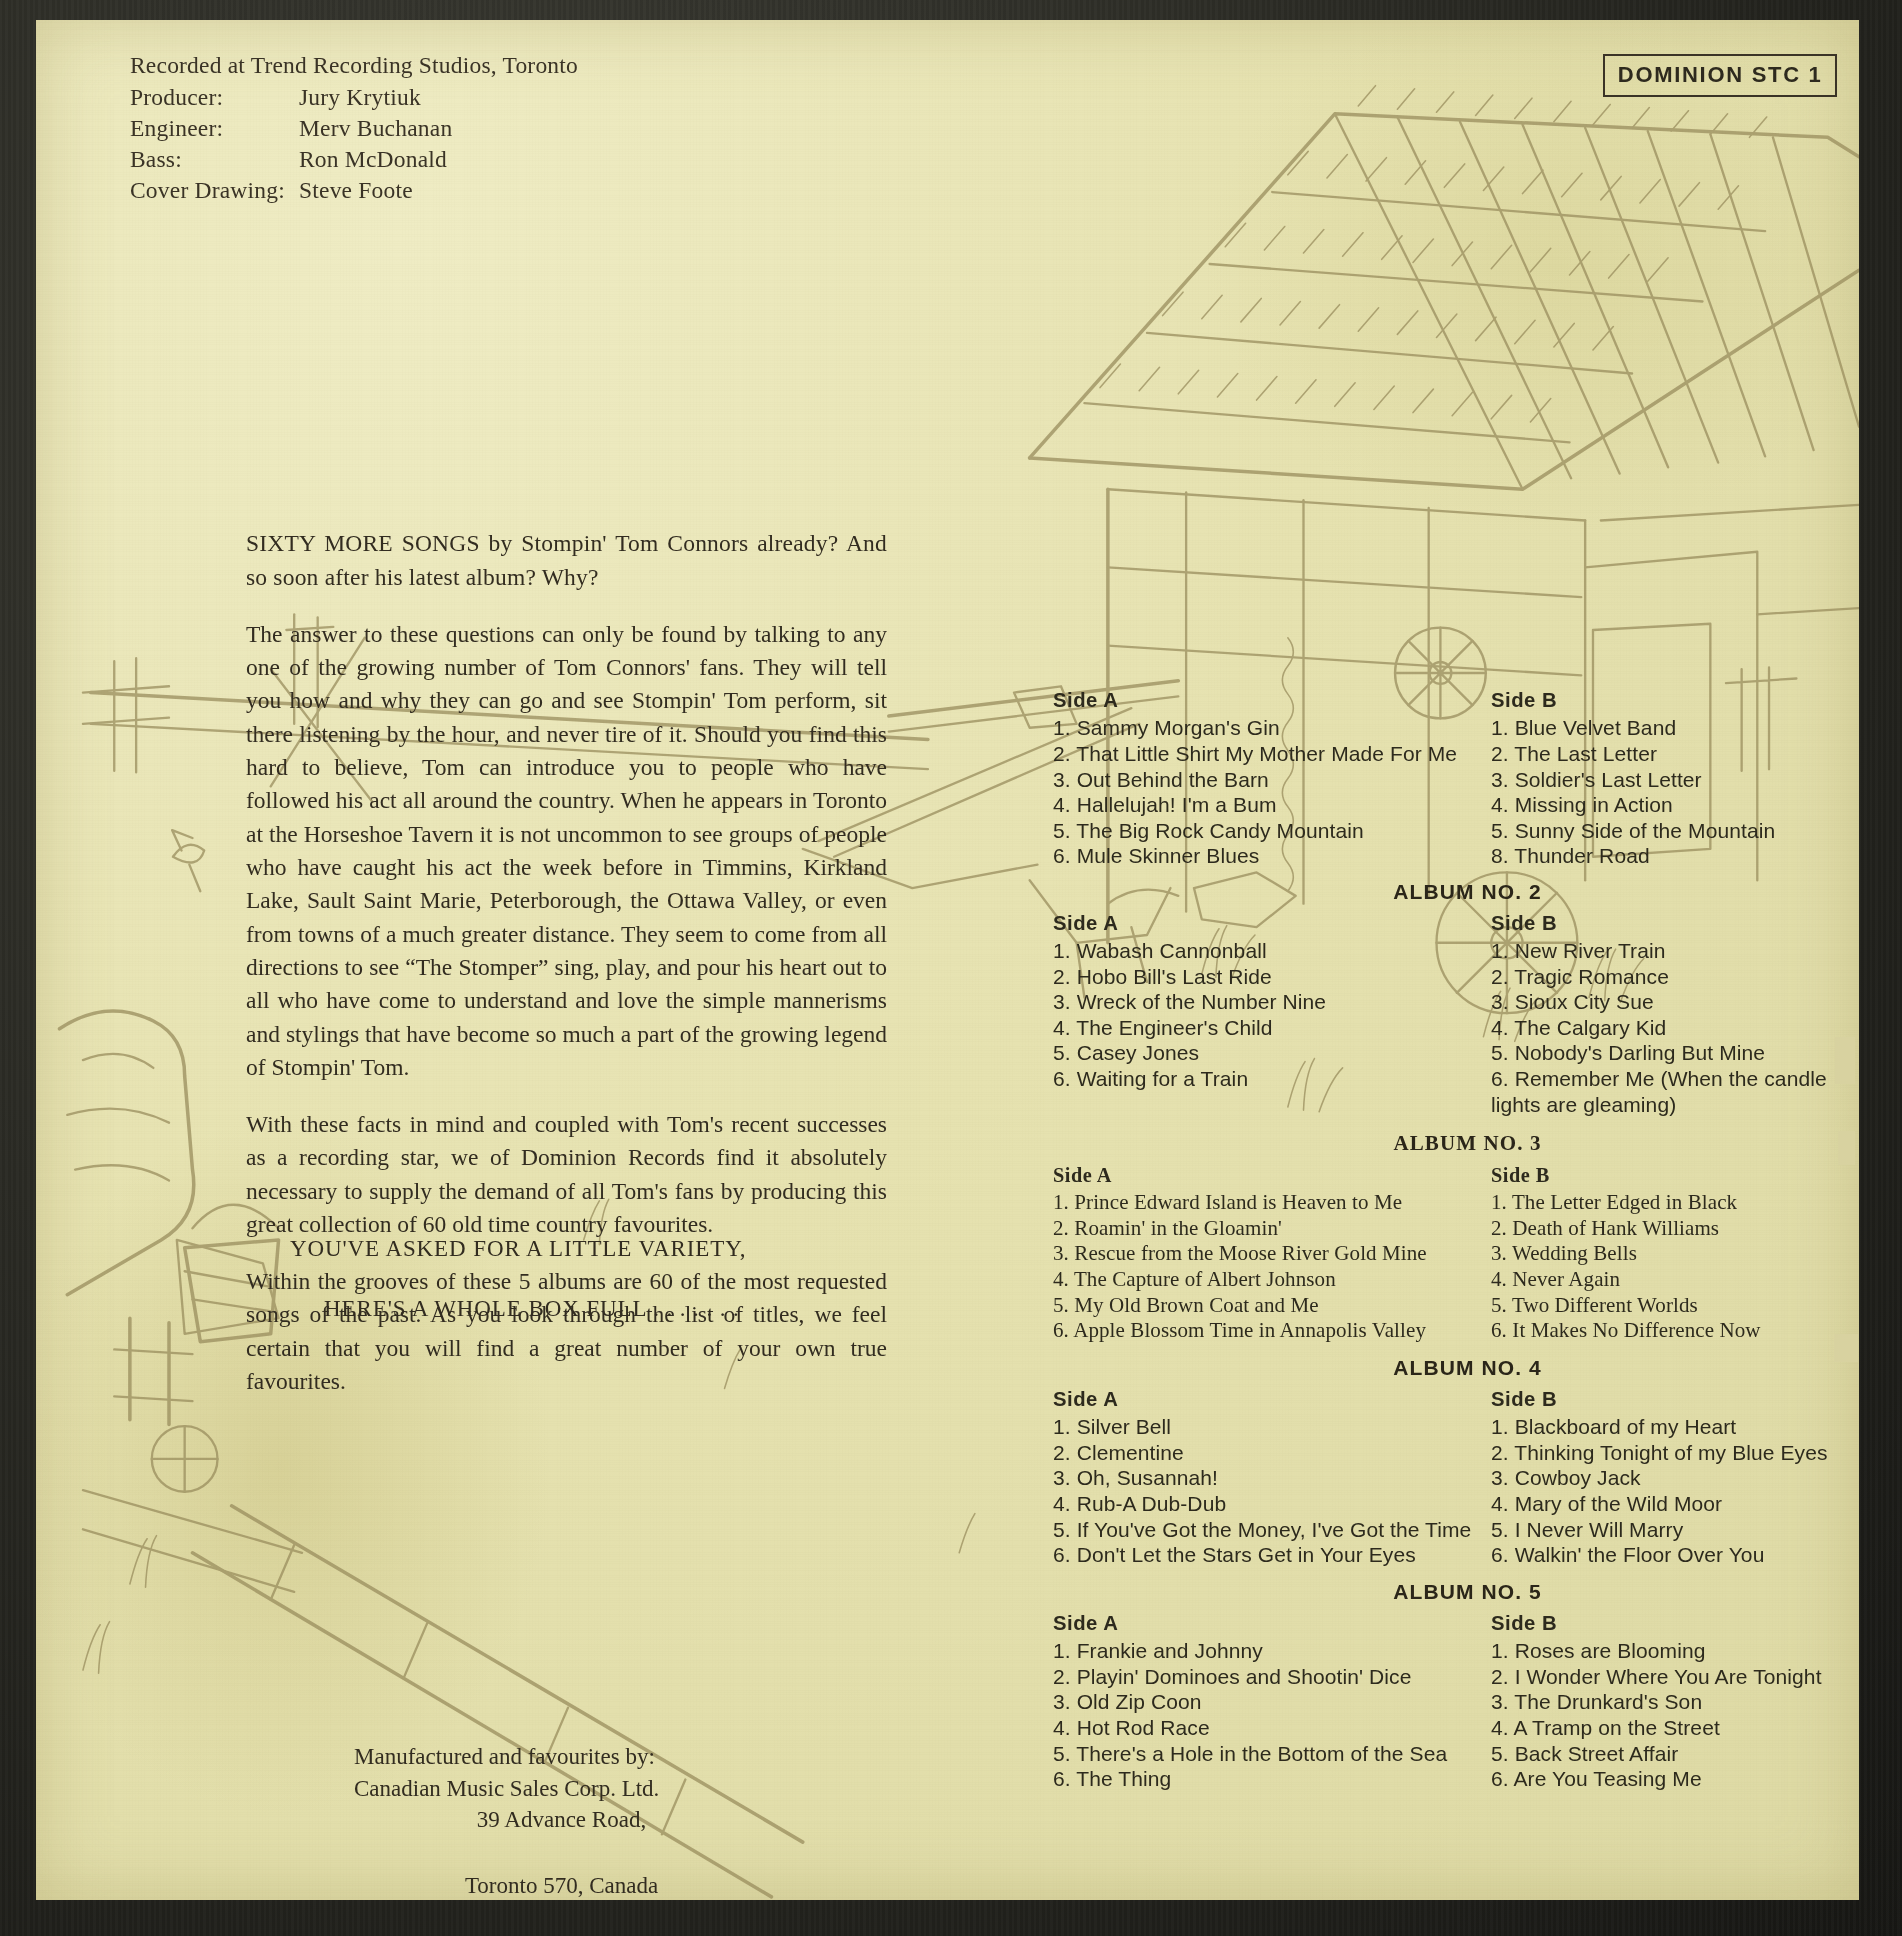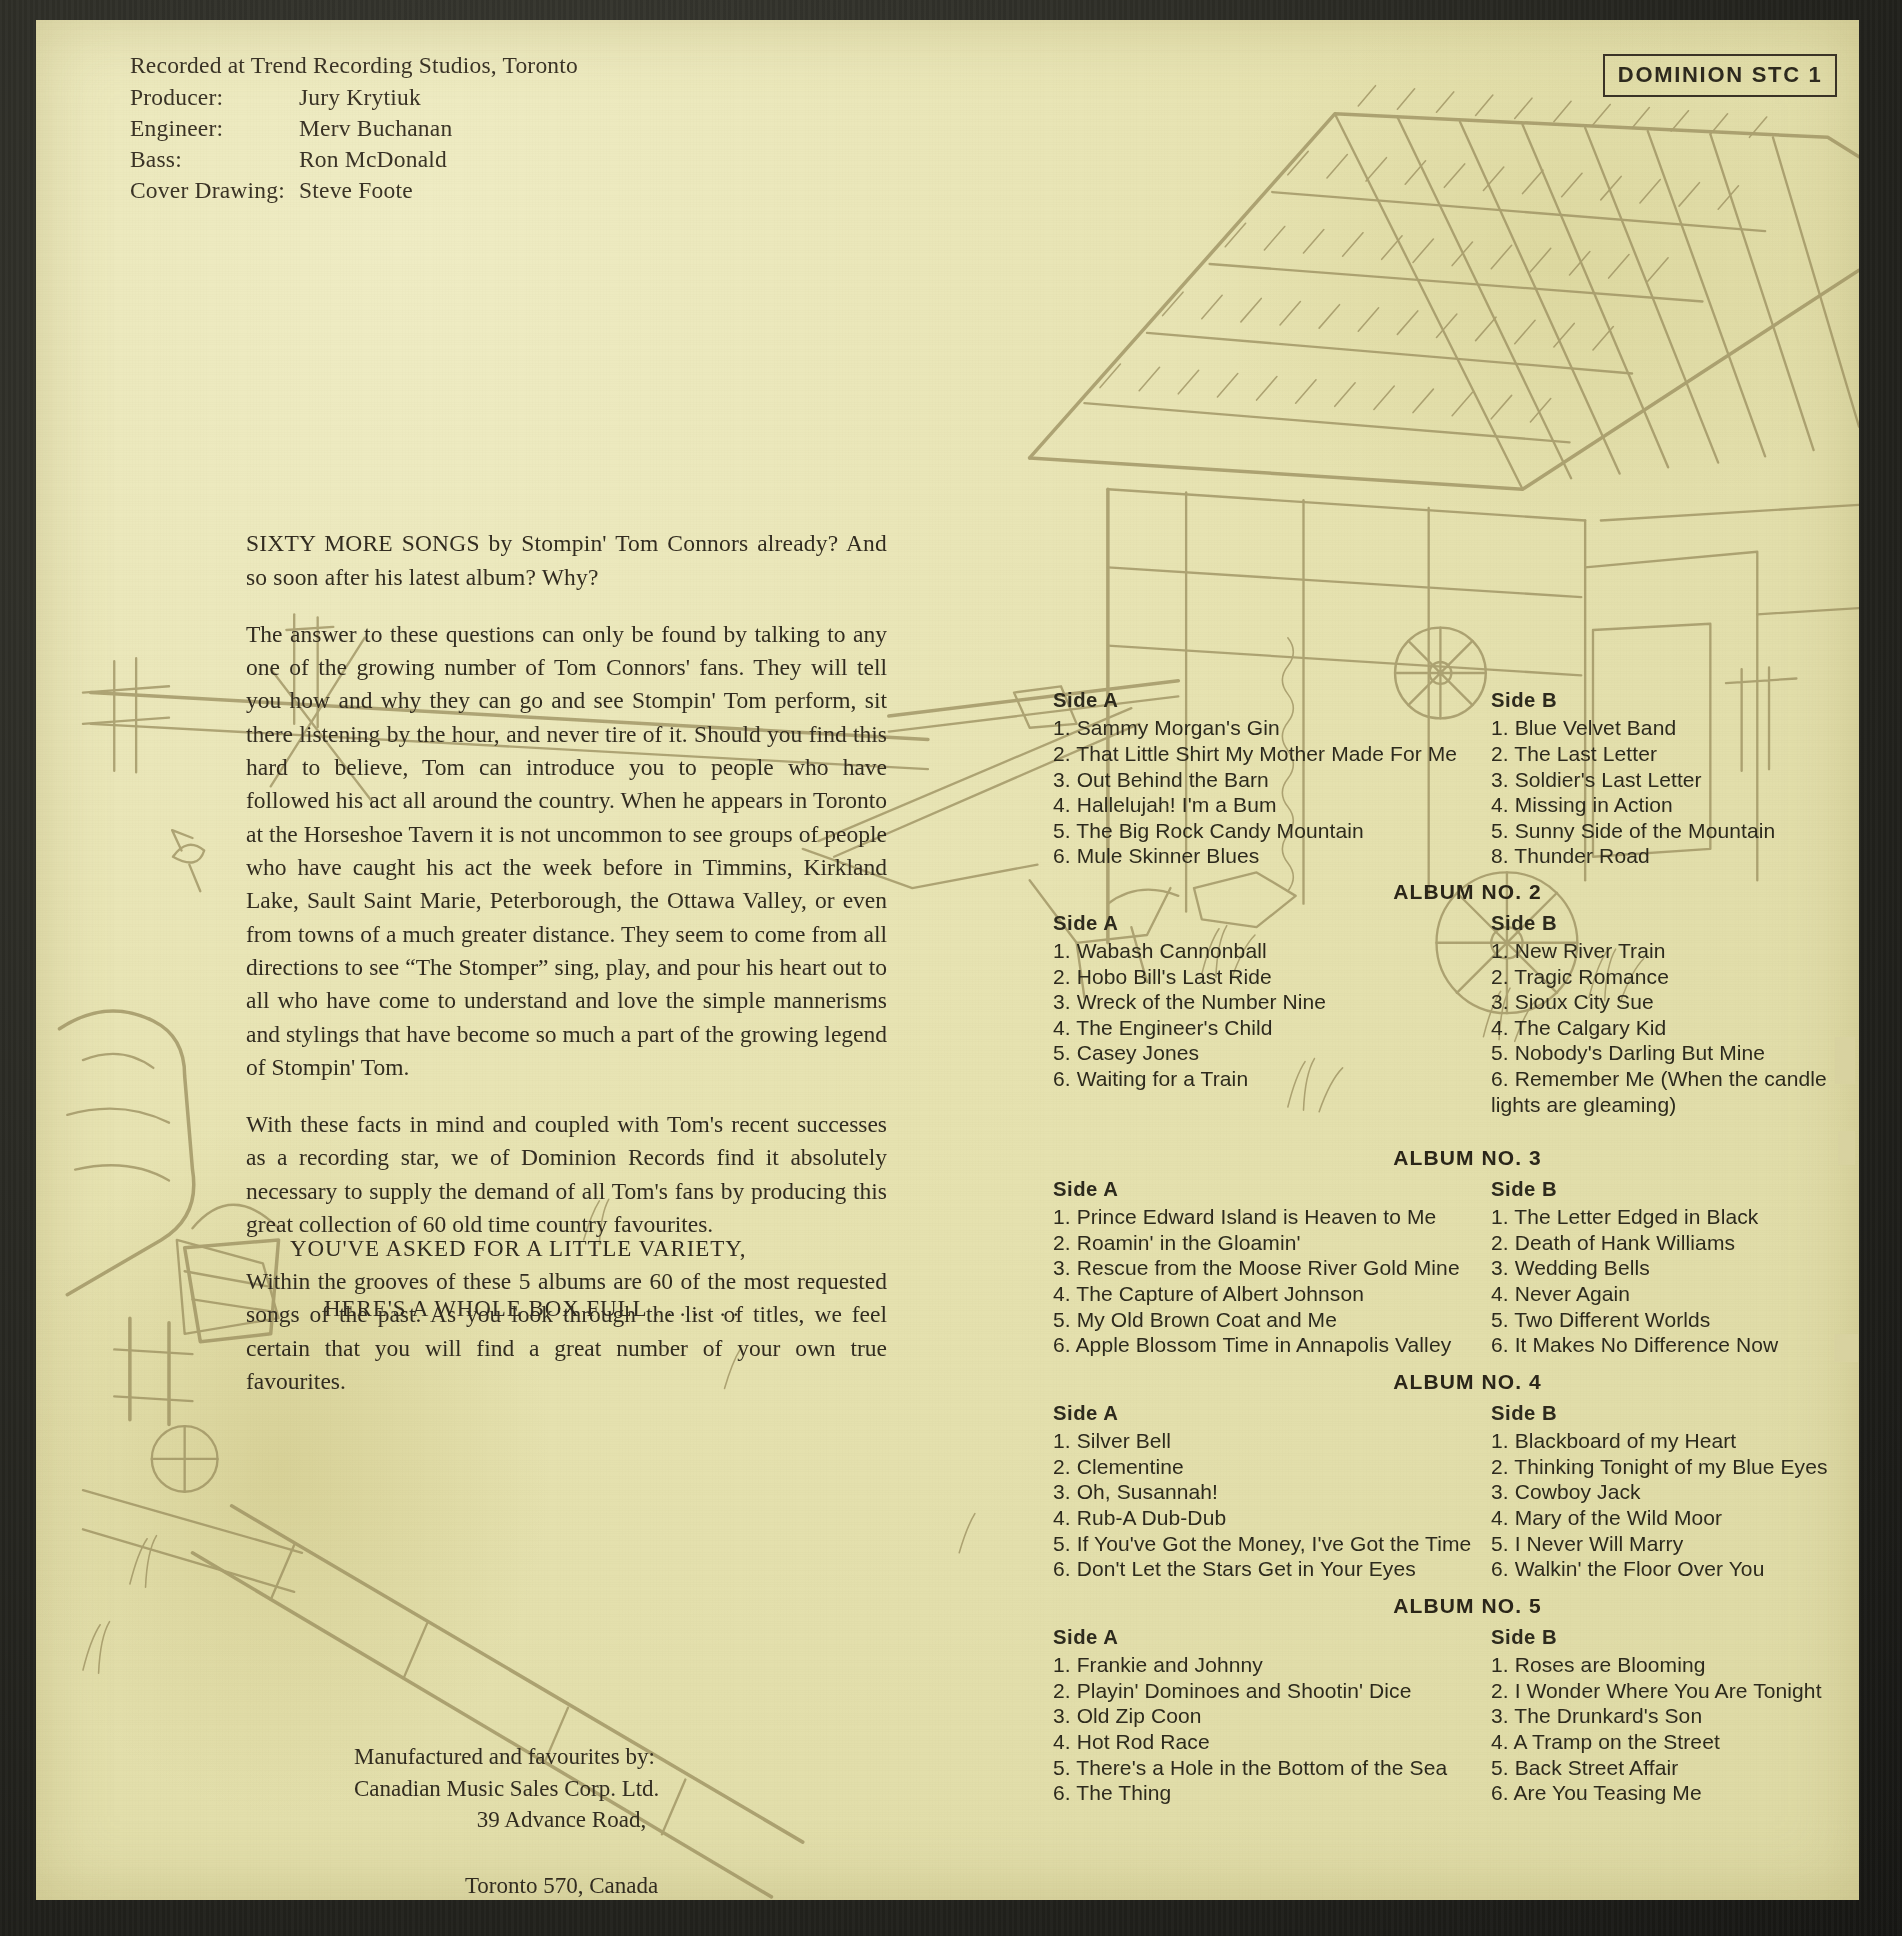--- a/index.html
+++ b/index.html
@@ -409,21 +409,21 @@
           <div class="track">1. New River Train</div>
           <div class="track">2. Tragic Romance</div>
           <div class="track">3. Sioux City Sue</div>
           <div class="track">4. The Calgary Kid</div>
           <div class="track">5. Nobody's Darling But Mine</div>
           <div class="track wrap">6. Remember Me (When the candle lights are gleaming)</div>
         </div>
       </div>
     </div>
 
-    <div class="album-block" style="margin-top:29px;">
+    <div class="album-block" style="margin-top:14px;font-family:Liberation Serif, serif;">
       <div class="album-title">ALBUM NO. 3</div>
       <div class="sides">
         <div class="side-col a">
           <div class="side-label">Side A</div>
           <div class="track">1. Prince Edward Island is Heaven to Me</div>
           <div class="track">2. Roamin' in the Gloamin'</div>
           <div class="track">3. Rescue from the Moose River Gold Mine</div>
           <div class="track">4. The Capture of Albert Johnson</div>
           <div class="track">5. My Old Brown Coat and Me</div>
           <div class="track">6. Apple Blossom Time in Annapolis Valley</div>

